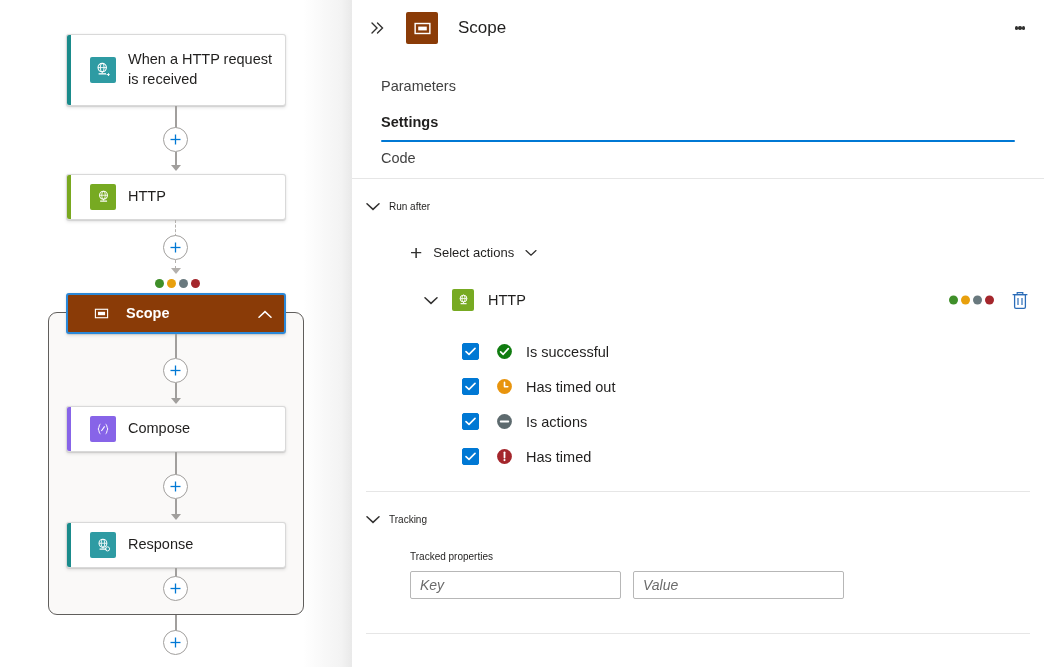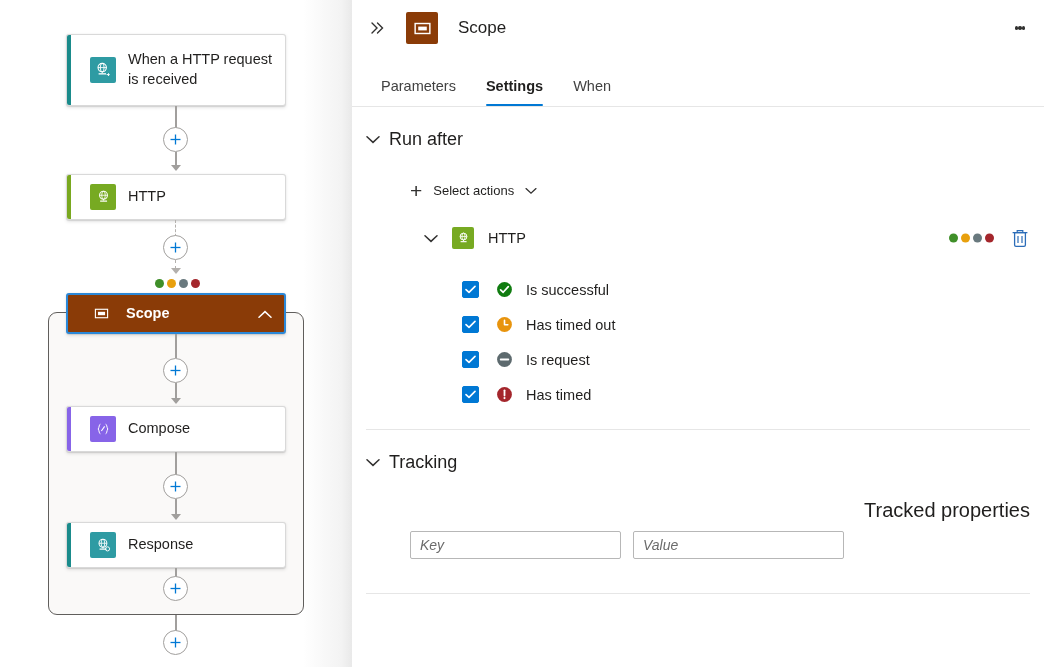--- a/index.html
+++ b/index.html
@@ -155,20 +155,21 @@
   .kebab i {
     display: block; width: 3.5px; height: 3.5px; border-radius: 50%;
     background: #323130; margin: 1.6px 0;
   }
 
   .tabs {
     display: flex;
     padding: 0 14px;
     margin-top: 14px;
     gap: 0;
+    flex-direction: column;
   }
   .tab {
     position: relative;
     padding: 8px 15px 12px 15px;
     font-size: 14.5px;
     color: #424242;
     cursor: pointer;
     white-space: nowrap;
   }
   .tab.active { color: #201f1e; font-weight: 700; }
@@ -184,21 +185,21 @@
   .panel-body { padding: 0 14px; }
   .hr { height: 1px; background: #e6e6e6; margin: 0 0 0 0; }
 
   .section-head {
     display: flex; align-items: center;
     gap: 9px;
     padding: 22px 0 0 0;
     cursor: pointer;
   }
   .section-head .sec-title {
-    font-size: 18px;
+    font-size: 10px;
     color: #201f1e;
   }
   .chev-down { color: #323130; display:flex; align-items:center; }
 
   .select-actions {
     display: flex; align-items: center;
     gap: 11px;
     margin: 30px 0 0 44px;
     cursor: pointer;
   }
@@ -252,23 +253,22 @@
     flex: 0 0 17px;
   }
   .check-item .ci-label {
     margin-left: 13px;
     font-size: 14.5px;
     color: #201f1e;
   }
 
   .tracking-label {
     margin: 26px 0 0 44px;
-    font-size: 20px;
+    font-size: 10px;
     color: #201f1e;
-    text-align: right;
   }
   .kv-row {
     display: flex; gap: 12px;
     margin: 9px 0 5px 44px;
   }
   .kv-input {
     width: 211px; height: 28px;
     border: 1px solid #b7b7b7;
     border-radius: 2px;
     background: #fff;
@@ -451,21 +451,21 @@
     </div>
 
     <div class="tabs">
       <div class="tab">
         <span>Parameters</span>
       </div>
       <div class="tab active">
         <span>Settings</span>
       </div>
       <div class="tab">
-        <span>When</span>
+        <span>Code</span>
       </div>
     </div>
     <div class="hr"></div>
 
     <div class="panel-body">
 
       <div class="section-head">
         <span class="chev-down">
           <svg width="14" height="9" viewBox="0 0 14 9" aria-hidden="true">
             <path d="M1 1.8 L7 7.4 L13 1.8" fill="none" stroke="#323130" stroke-width="1.5" stroke-linecap="round"></path>
@@ -557,21 +557,21 @@
             <svg width="11" height="9" viewBox="0 0 11 9" aria-hidden="true">
               <path d="M1 4.6 L4 7.4 L10 1.4" fill="none" stroke="#fff" stroke-width="1.6" stroke-linecap="round" stroke-linejoin="round"></path>
             </svg>
           </span>
           <span class="status-ico">
             <svg width="17" height="17" viewBox="0 0 17 17" aria-hidden="true">
               <circle cx="8.5" cy="8.5" r="7.4" fill="#5d6a6e"></circle>
               <line x1="4.7" y1="8.5" x2="12.3" y2="8.5" stroke="#fff" stroke-width="1.8" stroke-linecap="round"></line>
             </svg>
           </span>
-          <span class="ci-label">Is request</span>
+          <span class="ci-label">Is actions</span>
         </div>
 
         <div class="check-item">
           <span class="cbox">
             <svg width="11" height="9" viewBox="0 0 11 9" aria-hidden="true">
               <path d="M1 4.6 L4 7.4 L10 1.4" fill="none" stroke="#fff" stroke-width="1.6" stroke-linecap="round" stroke-linejoin="round"></path>
             </svg>
           </span>
           <span class="status-ico">
             <svg width="17" height="17" viewBox="0 0 17 17" aria-hidden="true">

